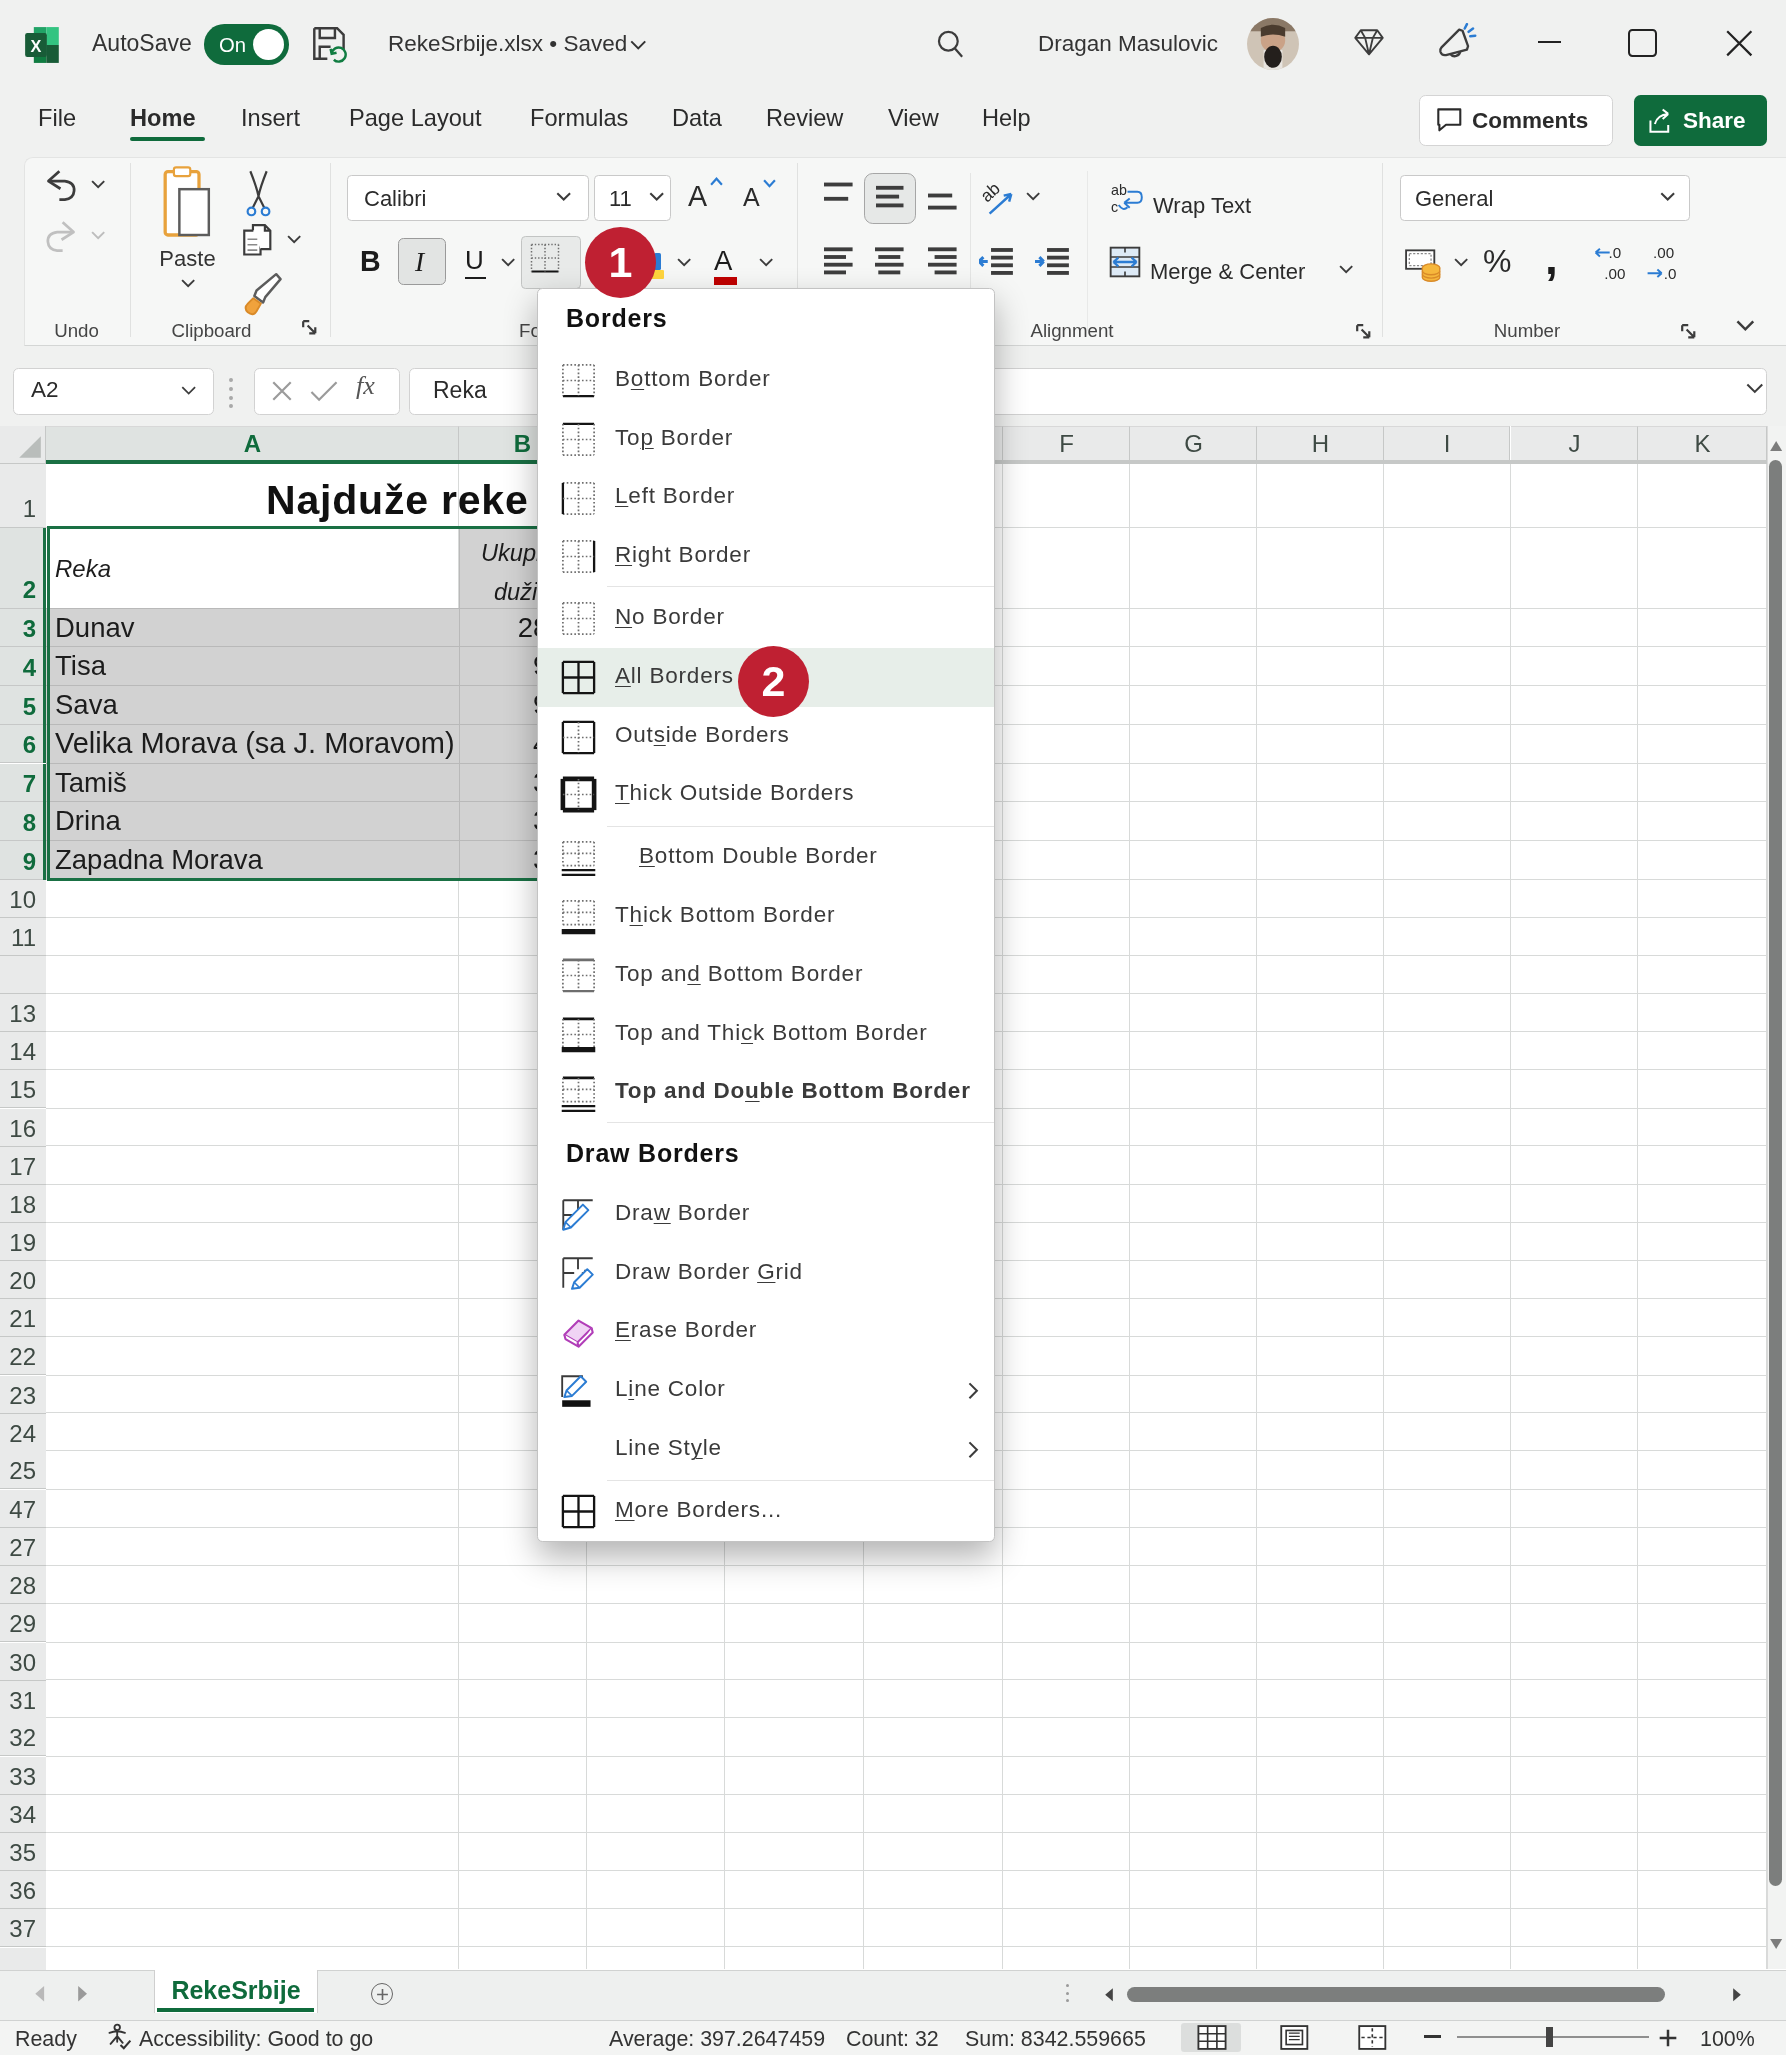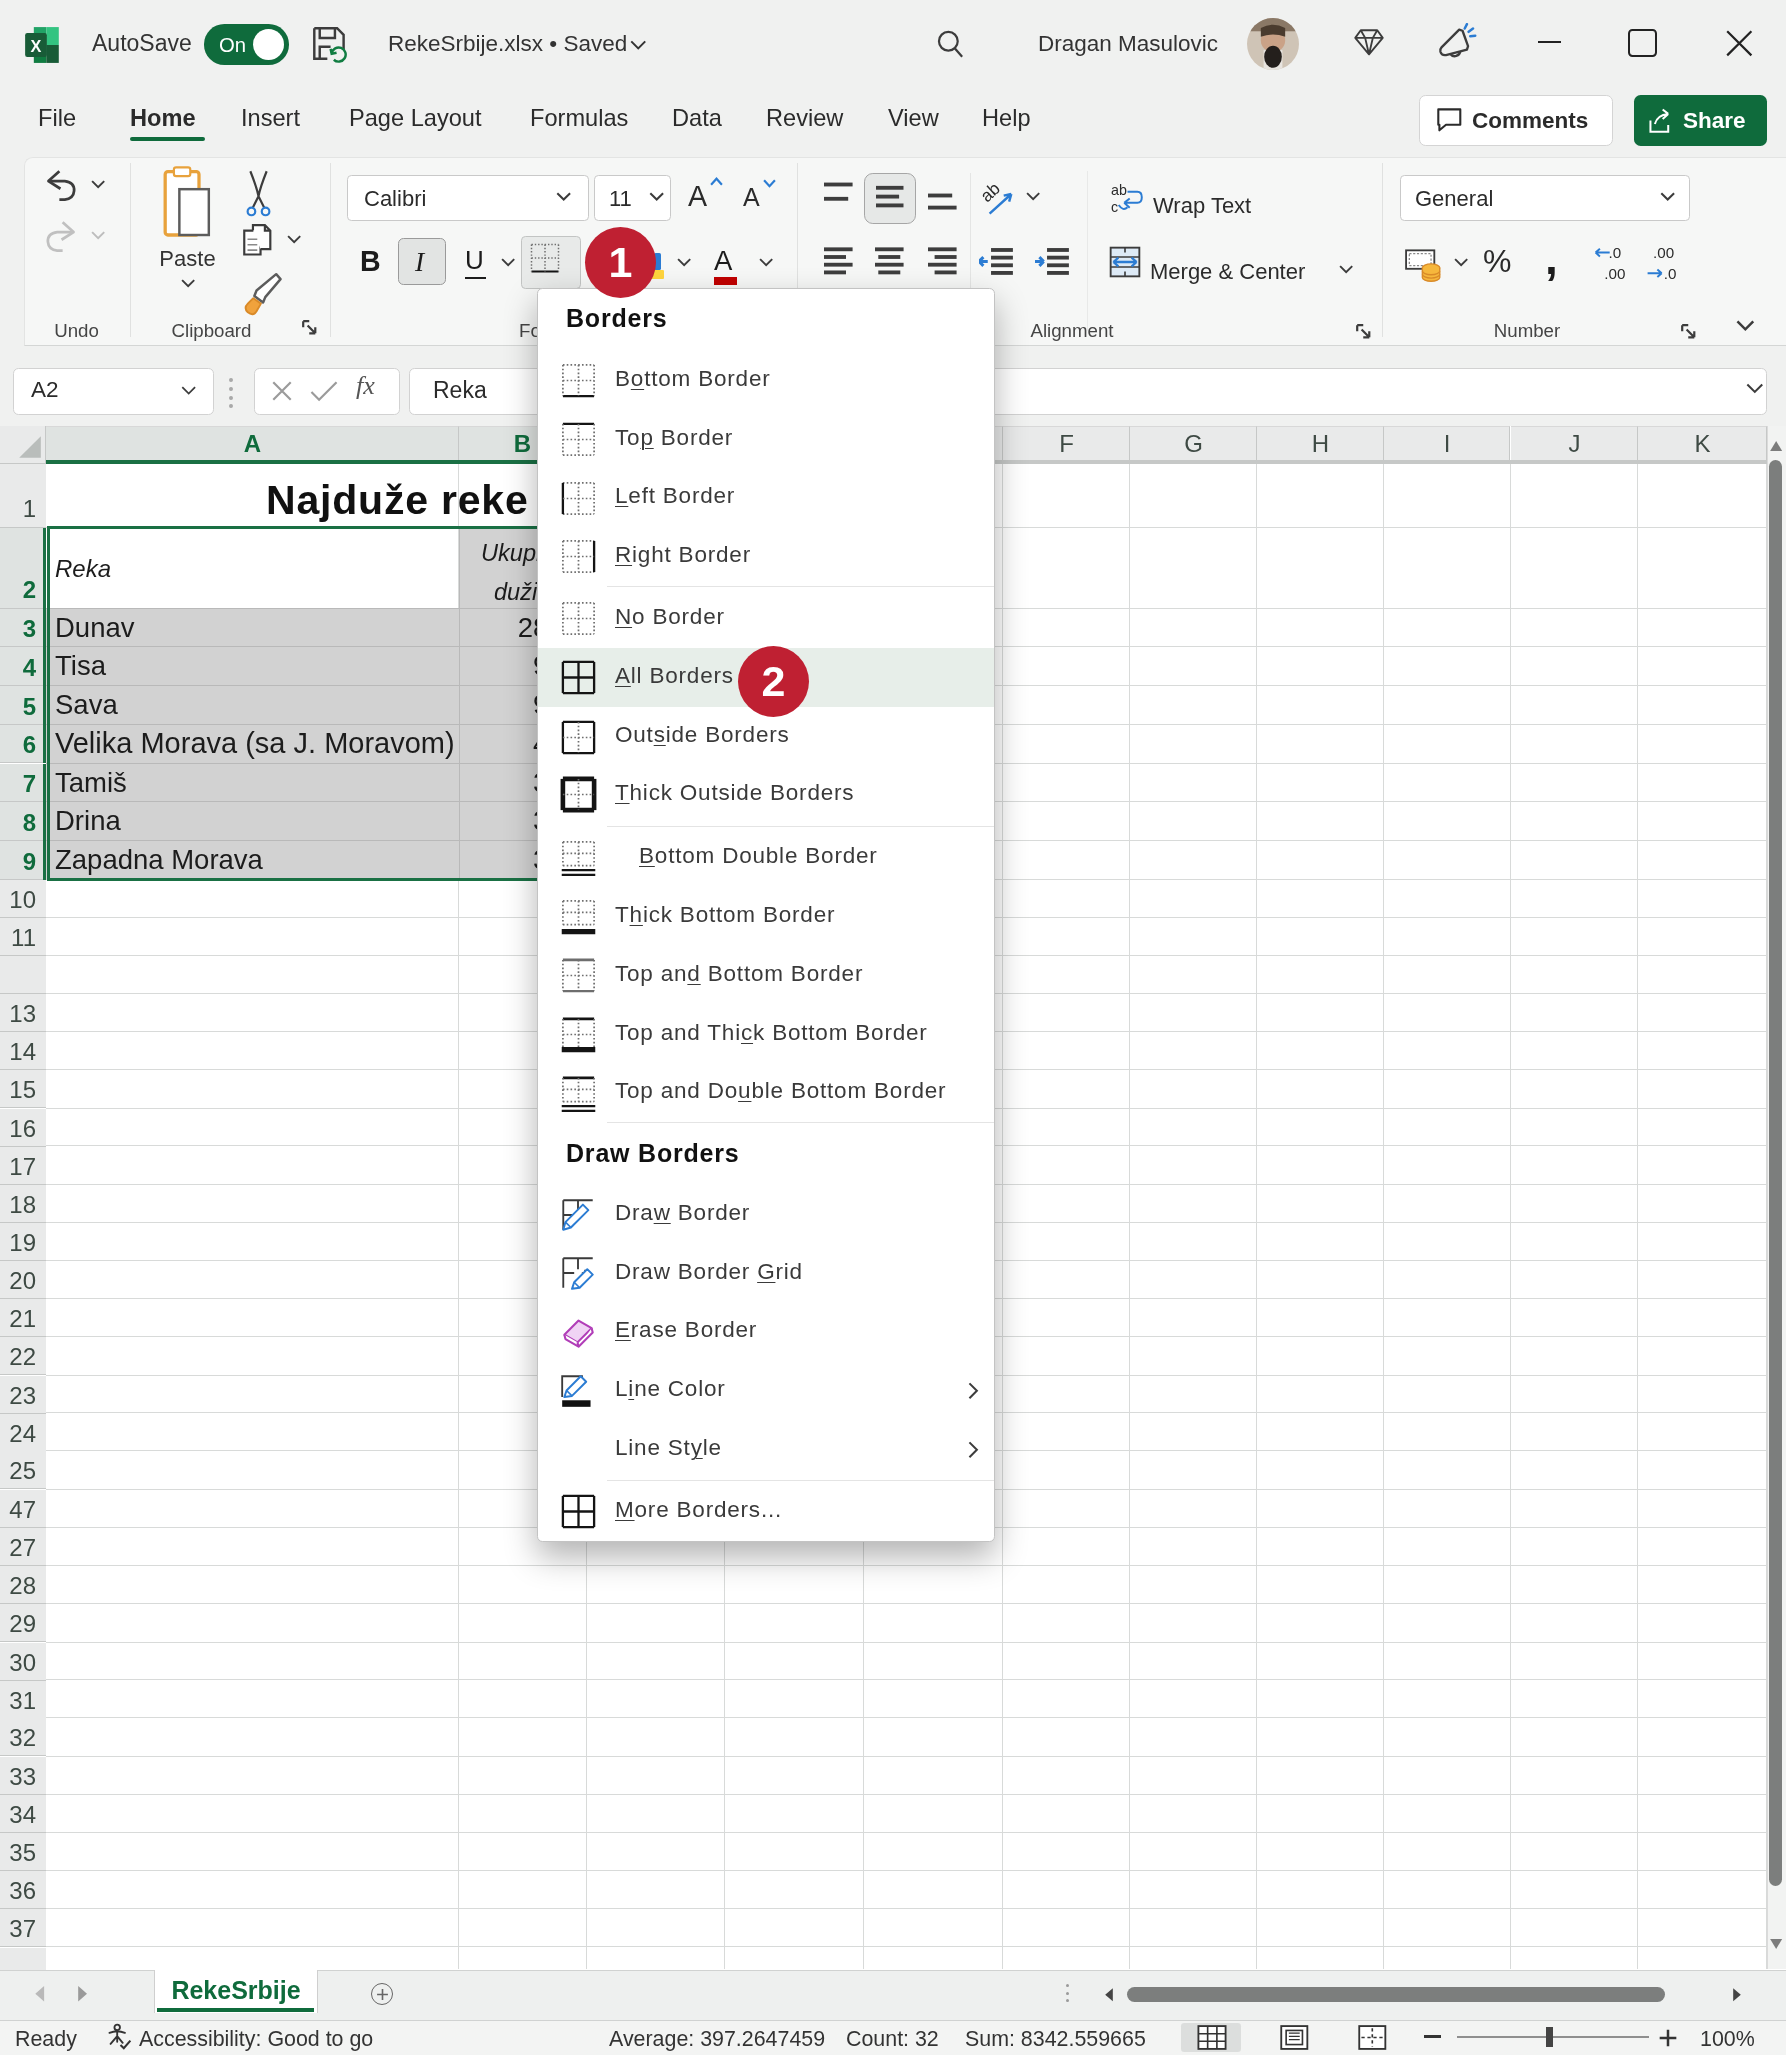--- a/index.html
+++ b/index.html
@@ -659,21 +659,21 @@
       <line x1="5" y1="5" x2="59" y2="5" stroke="#141414" stroke-width="5"></line>
       <line x1="5" y1="46" x2="59" y2="46" stroke="#6f6f6f" stroke-width="3" stroke-dasharray="2.8 3.8"></line>
       <line x1="5" y1="5" x2="5" y2="46" stroke="#6f6f6f" stroke-width="3" stroke-dasharray="2.8 3.8"></line>
       <line x1="59" y1="5" x2="59" y2="46" stroke="#6f6f6f" stroke-width="3" stroke-dasharray="2.8 3.8"></line>
       <line x1="32" y1="5" x2="32" y2="46" stroke="#6f6f6f" stroke-width="3" stroke-dasharray="2.8 3.8"></line>
       <line x1="5" y1="25" x2="59" y2="25" stroke="#6f6f6f" stroke-width="3" stroke-dasharray="2.8 3.8"></line>
       <line x1="3" y1="54" x2="61" y2="54" stroke="#141414" stroke-width="3.8"></line>
       <line x1="3" y1="62" x2="61" y2="62" stroke="#141414" stroke-width="3.8"></line>
     </svg>
   </div>
-<div style="position:absolute;left:615px;top:1078px;font-size:22.5px;color:#3a3a3a;font-weight:400;white-space:nowrap;z-index:6;letter-spacing:0.8px;text-align:center;">Top and Do<u>u</u>ble Bottom Border</div>
+<div style="position:absolute;left:615px;top:1078px;font-size:22.5px;color:#3a3a3a;font-weight:700;white-space:nowrap;z-index:6;letter-spacing:0.8px;text-align:center;">Top and Do<u>u</u>ble Bottom Border</div>
 <div class="" style="left:607px;top:1122px;width:387px;height:1.1px;background:#e4e4e4;z-index:6;"></div>
 <div style="position:absolute;left:566px;top:1139px;font-size:25px;color:#111;font-weight:700;white-space:nowrap;z-index:6;letter-spacing:0.8px;">Draw Borders</div>
 <div style="z-index:6;left:0;top:0;width:0;height:0">
     <svg style="position:absolute;left:560px;top:1197px" width="36" height="36" viewBox="0 0 66 66">
       <path d="M6 6 H60 M6 6 V60 M6 33 H33 M33 6 V33" stroke="#3a3a3a" stroke-width="3.4" fill="none"></path>
       <path d="M6 60 L10 46 L42 14 L52 24 L20 56 Z" fill="#fff" stroke="#2b7cd3" stroke-width="3.6" stroke-linejoin="round"></path>
       <path d="M10 46 L20 56" stroke="#2b7cd3" stroke-width="3"></path>
     </svg>
   </div>
 <div style="position:absolute;left:615px;top:1200px;font-size:22.5px;color:#3a3a3a;font-weight:400;white-space:nowrap;z-index:6;letter-spacing:0.8px;">Dra<u>w</u> Border</div>

